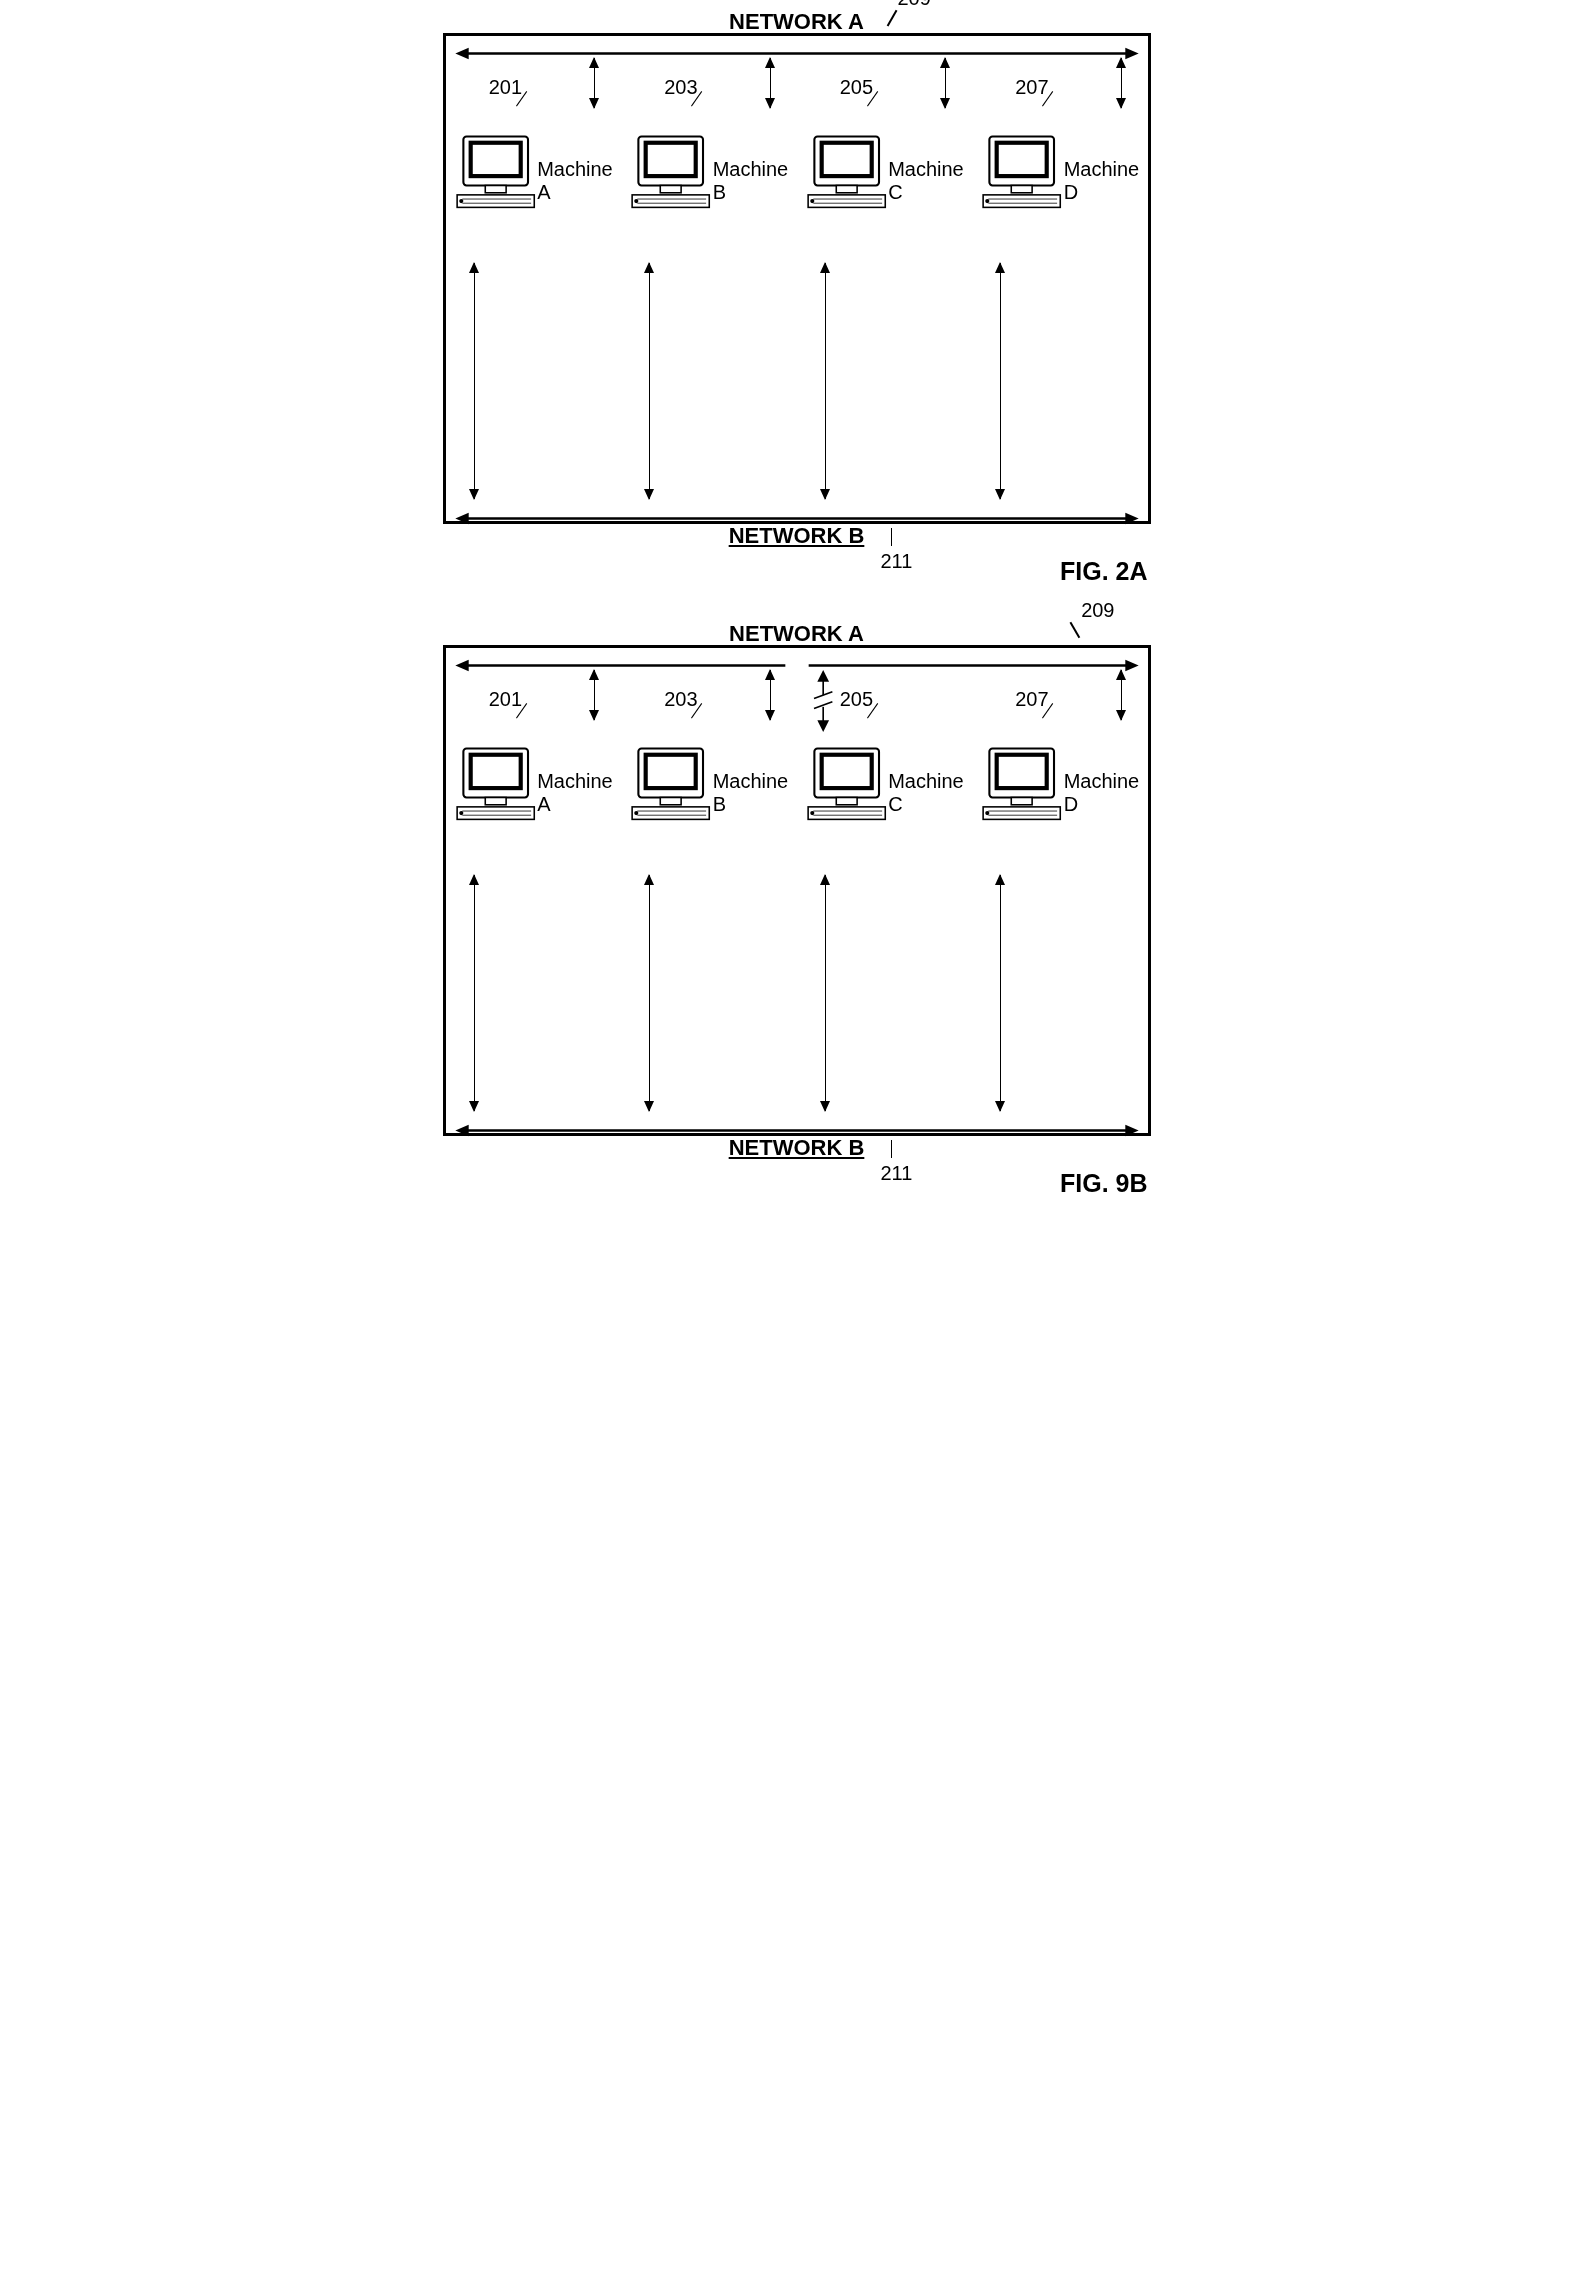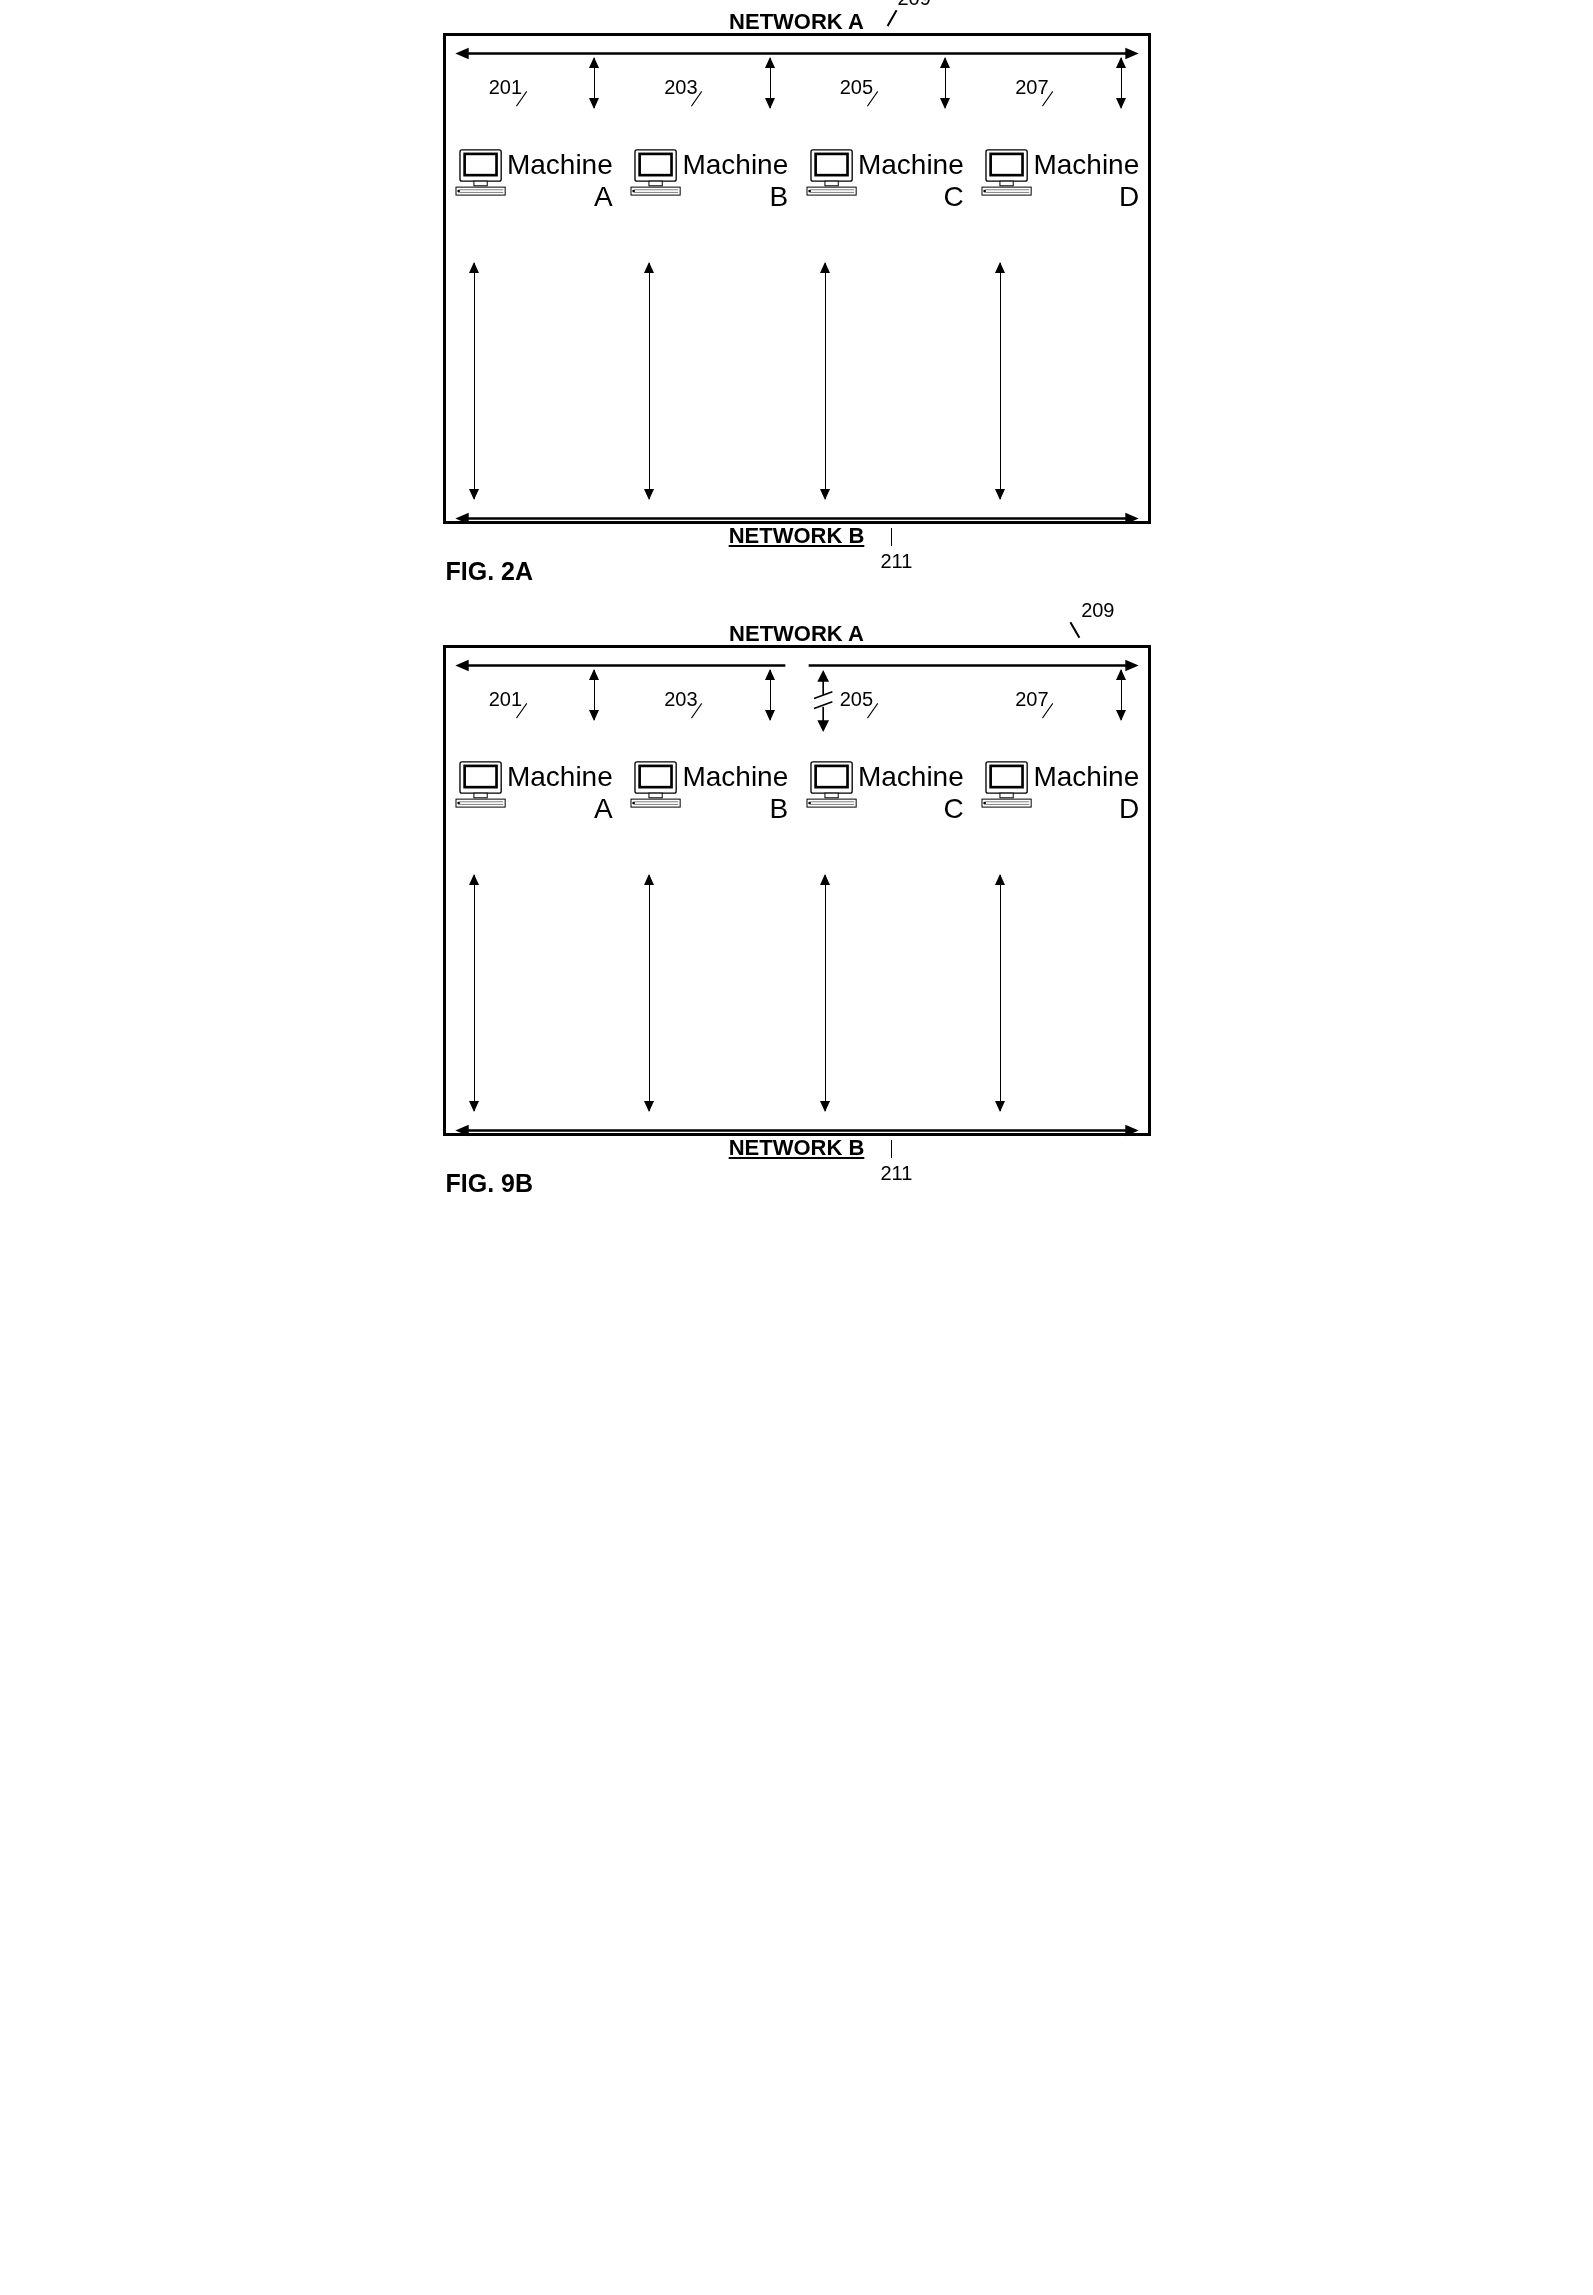--- a/index.html
+++ b/index.html
@@ -9,21 +9,21 @@
     font-family: Arial, Helvetica, sans-serif;
   }
   .figure {
     border: 3.3px solid #000;
     position: relative;
     width: 702px;
     height: 485px;
     margin: 0 auto 33px auto;
   }
   .fig-caption {
-    text-align: left;
+    text-align: right;
     font-size: 25px;
     font-weight: bold;
     margin: 8.4px auto 59px auto;
     width: 702px;
   }
   .net-label {
     position: absolute;
     font-weight: bold;
     font-size: 22px;
     left: 50%;
@@ -66,23 +66,22 @@
     position: absolute;
     top: -15px;
     left: 65px;
     width: 22px;
     height: 18.4px;
     border-left: 1.7px solid #000;
     border-top: 0;
     transform: rotate(35deg);
   }
   .mlabel {
-    font-size: 28px;
+    font-size: 20px;
     margin-top: 14px;
-    text-align: right;
   }
   .vconn {
     position: absolute;
     width: 1.7px;
     background: #000;
   }
   .vconn::before, .vconn::after {
     content: "";
     position: absolute;
     left: -5px;

